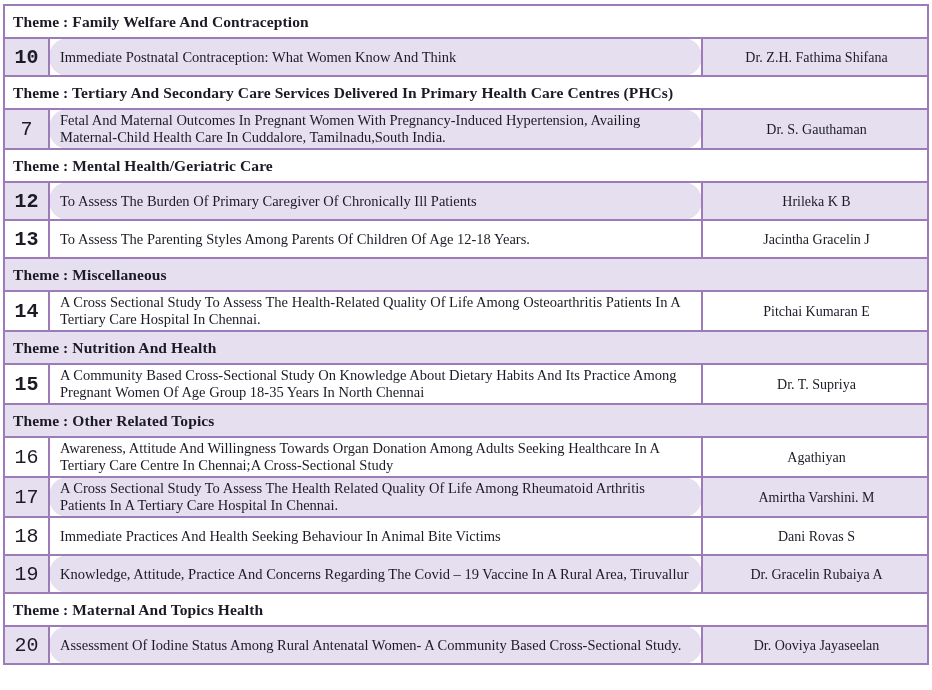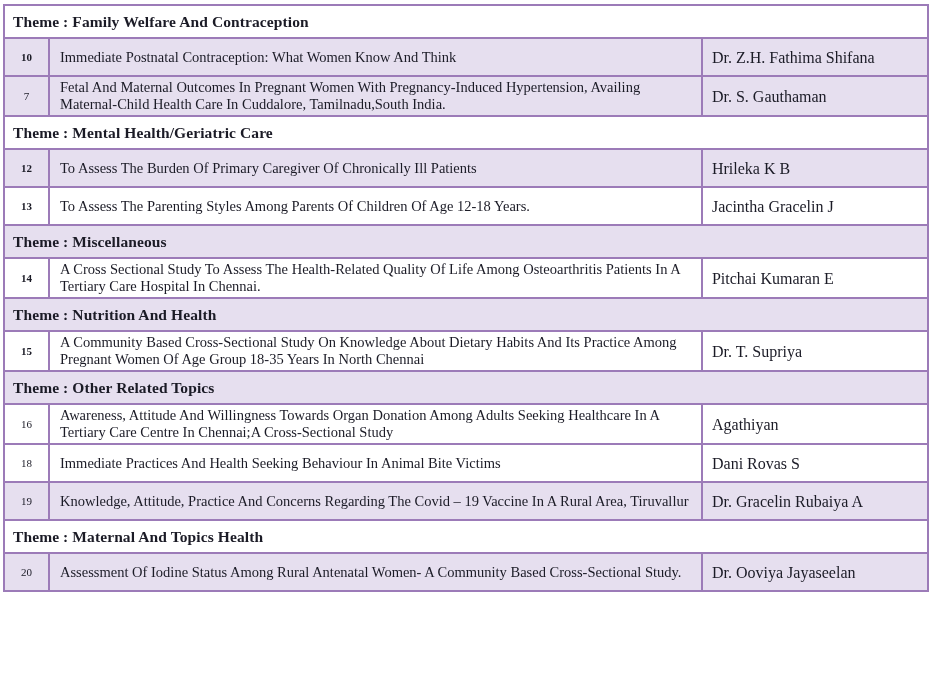--- a/index.html
+++ b/index.html
@@ -36,56 +36,62 @@
   td.theme-cell {
     height: 33px;
     color: #D50F2F;
     font-weight: bold;
     font-size: 15.5px;
     padding: 2px 8px 2px 8px;
     letter-spacing: 0.1px;
   }
   td.num-cell {
     text-align: center;
-    font-size: 11px;
+    font-size: 20px;
     height: 38px;
     padding: 2px 2px;
+    font-family: Liberation Mono, monospace;
   }
   td.num-cell.num-bold {
     font-weight: bold;
   }
   td.title-cell {
     font-size: 14.5px;
     line-height: 17px;
     padding: 2px 12px 2px 10px;
+    border-radius: 19px;
   }
   td.name-cell {
-    font-size: 16px;
+    font-size: 14px;
     line-height: 17px;
     padding: 2px 6px 2px 9px;
+    text-align: center;
   }
 </style>
 </head>
 <body>
 
 <div class="page">
   <table class="program-table">
     <colgroup>
       <col style="width:45px">
       <col>
       <col style="width:226px">
     </colgroup>
     <tbody id="table-body">
         <tr class="plain">
           <td colspan="3" class="theme-cell">Theme :  Family Welfare And Contraception</td>
         </tr>
         <tr class="shaded">
           <td class="num-cell num-bold">10</td>
           <td class="title-cell">Immediate Postnatal Contraception: What Women Know And Think</td>
           <td class="name-cell">Dr. Z.H. Fathima Shifana</td>
+        </tr>
+        <tr class="plain">
+          <td colspan="3" class="theme-cell">Theme :  Tertiary And Secondary Care Services Delivered In Primary Health Care Centres (PHCs)</td>
         </tr>
         <tr class="shaded">
           <td class="num-cell">7</td>
           <td class="title-cell">Fetal And Maternal Outcomes In Pregnant Women With Pregnancy-Induced Hypertension, Availing Maternal-Child Health Care In Cuddalore, Tamilnadu,South India.</td>
           <td class="name-cell">Dr. S. Gauthaman</td>
         </tr>
         <tr class="plain">
           <td colspan="3" class="theme-cell">Theme :  Mental Health/Geriatric Care</td>
         </tr>
         <tr class="shaded">
@@ -115,20 +121,25 @@
           <td class="name-cell">Dr. T. Supriya</td>
         </tr>
         <tr class="shaded">
           <td colspan="3" class="theme-cell">Theme :  Other Related Topics</td>
         </tr>
         <tr class="plain">
           <td class="num-cell">16</td>
           <td class="title-cell">Awareness, Attitude And Willingness Towards Organ Donation Among Adults Seeking Healthcare In A Tertiary Care Centre In Chennai;A Cross-Sectional Study</td>
           <td class="name-cell">Agathiyan</td>
         </tr>
+        <tr class="shaded">
+          <td class="num-cell">17</td>
+          <td class="title-cell">A Cross Sectional Study To Assess The Health Related Quality Of Life Among Rheumatoid Arthritis Patients In A Tertiary Care Hospital In Chennai.</td>
+          <td class="name-cell">Amirtha Varshini. M</td>
+        </tr>
         <tr class="plain">
           <td class="num-cell">18</td>
           <td class="title-cell">Immediate Practices And Health Seeking Behaviour In Animal Bite Victims</td>
           <td class="name-cell">Dani Rovas S</td>
         </tr>
         <tr class="shaded">
           <td class="num-cell">19</td>
           <td class="title-cell">Knowledge, Attitude, Practice And Concerns Regarding The Covid – 19 Vaccine In A Rural Area, Tiruvallur</td>
           <td class="name-cell">Dr. Gracelin Rubaiya A</td>
         </tr>

